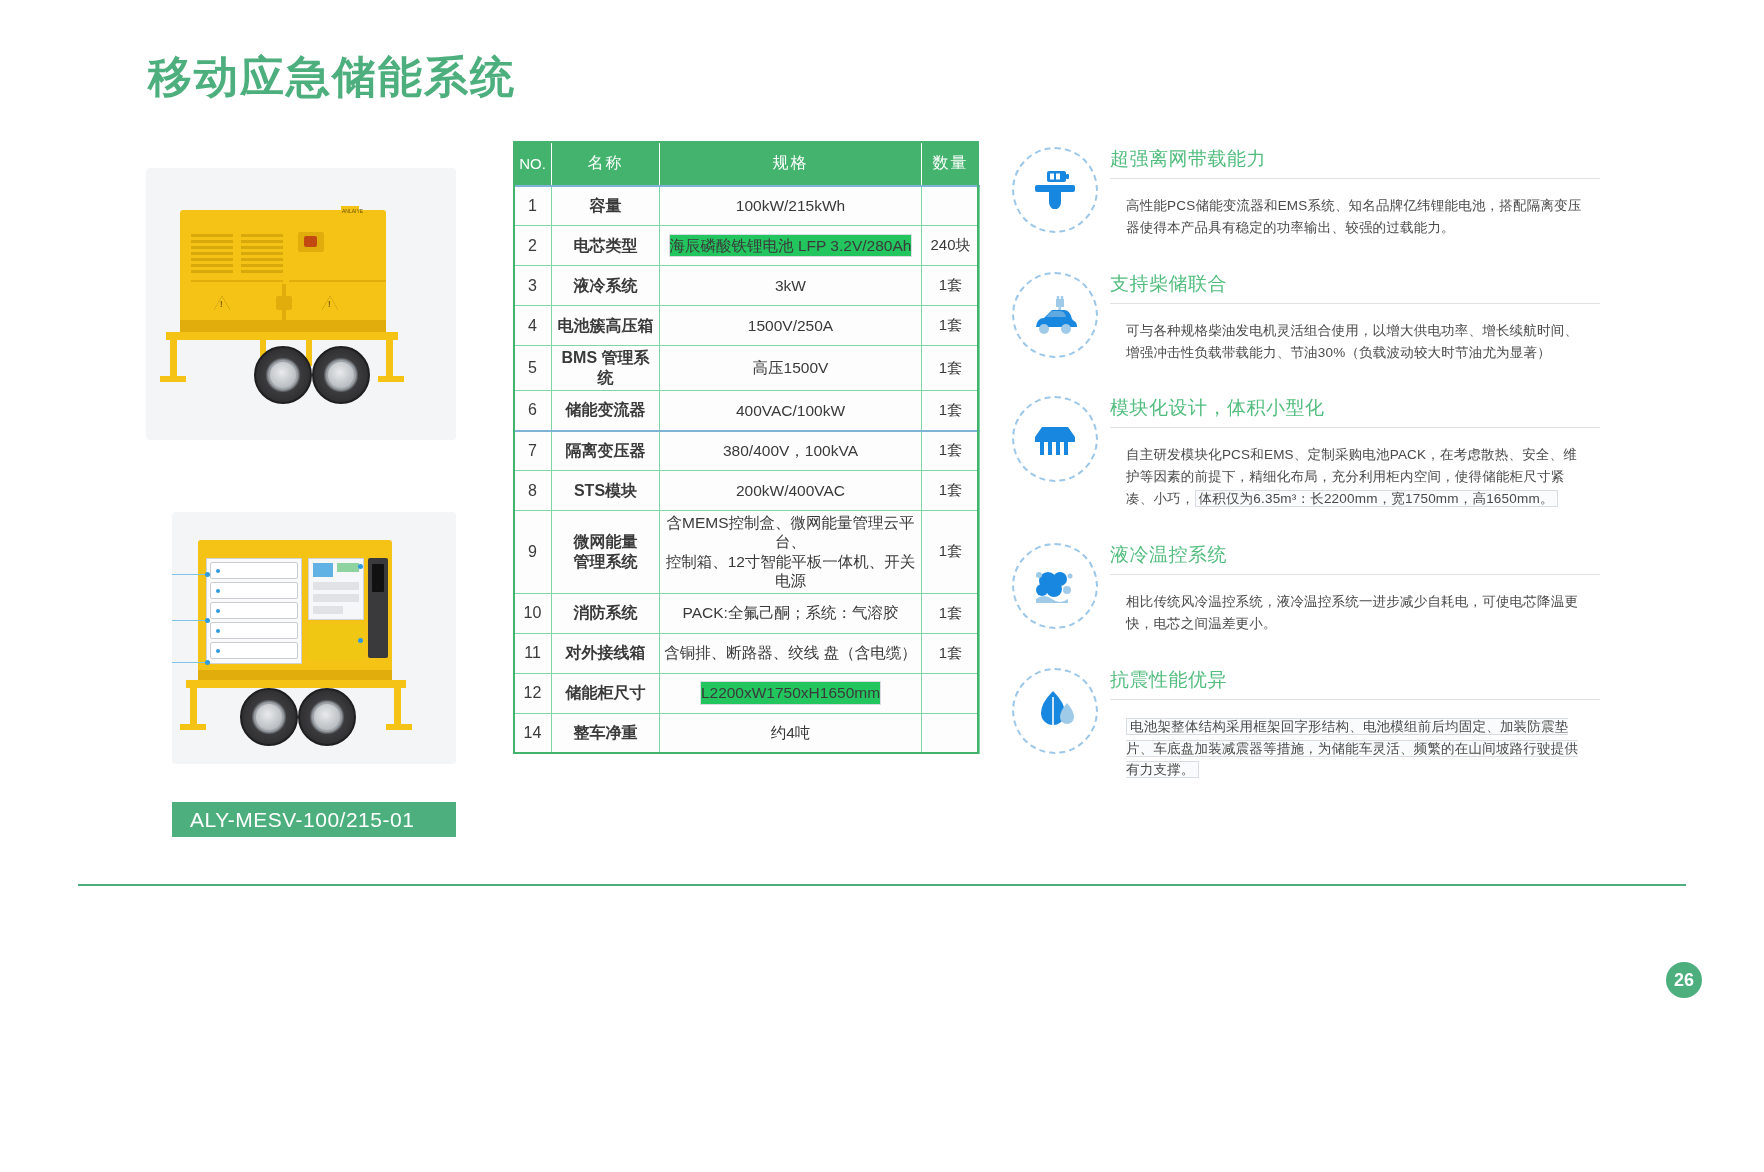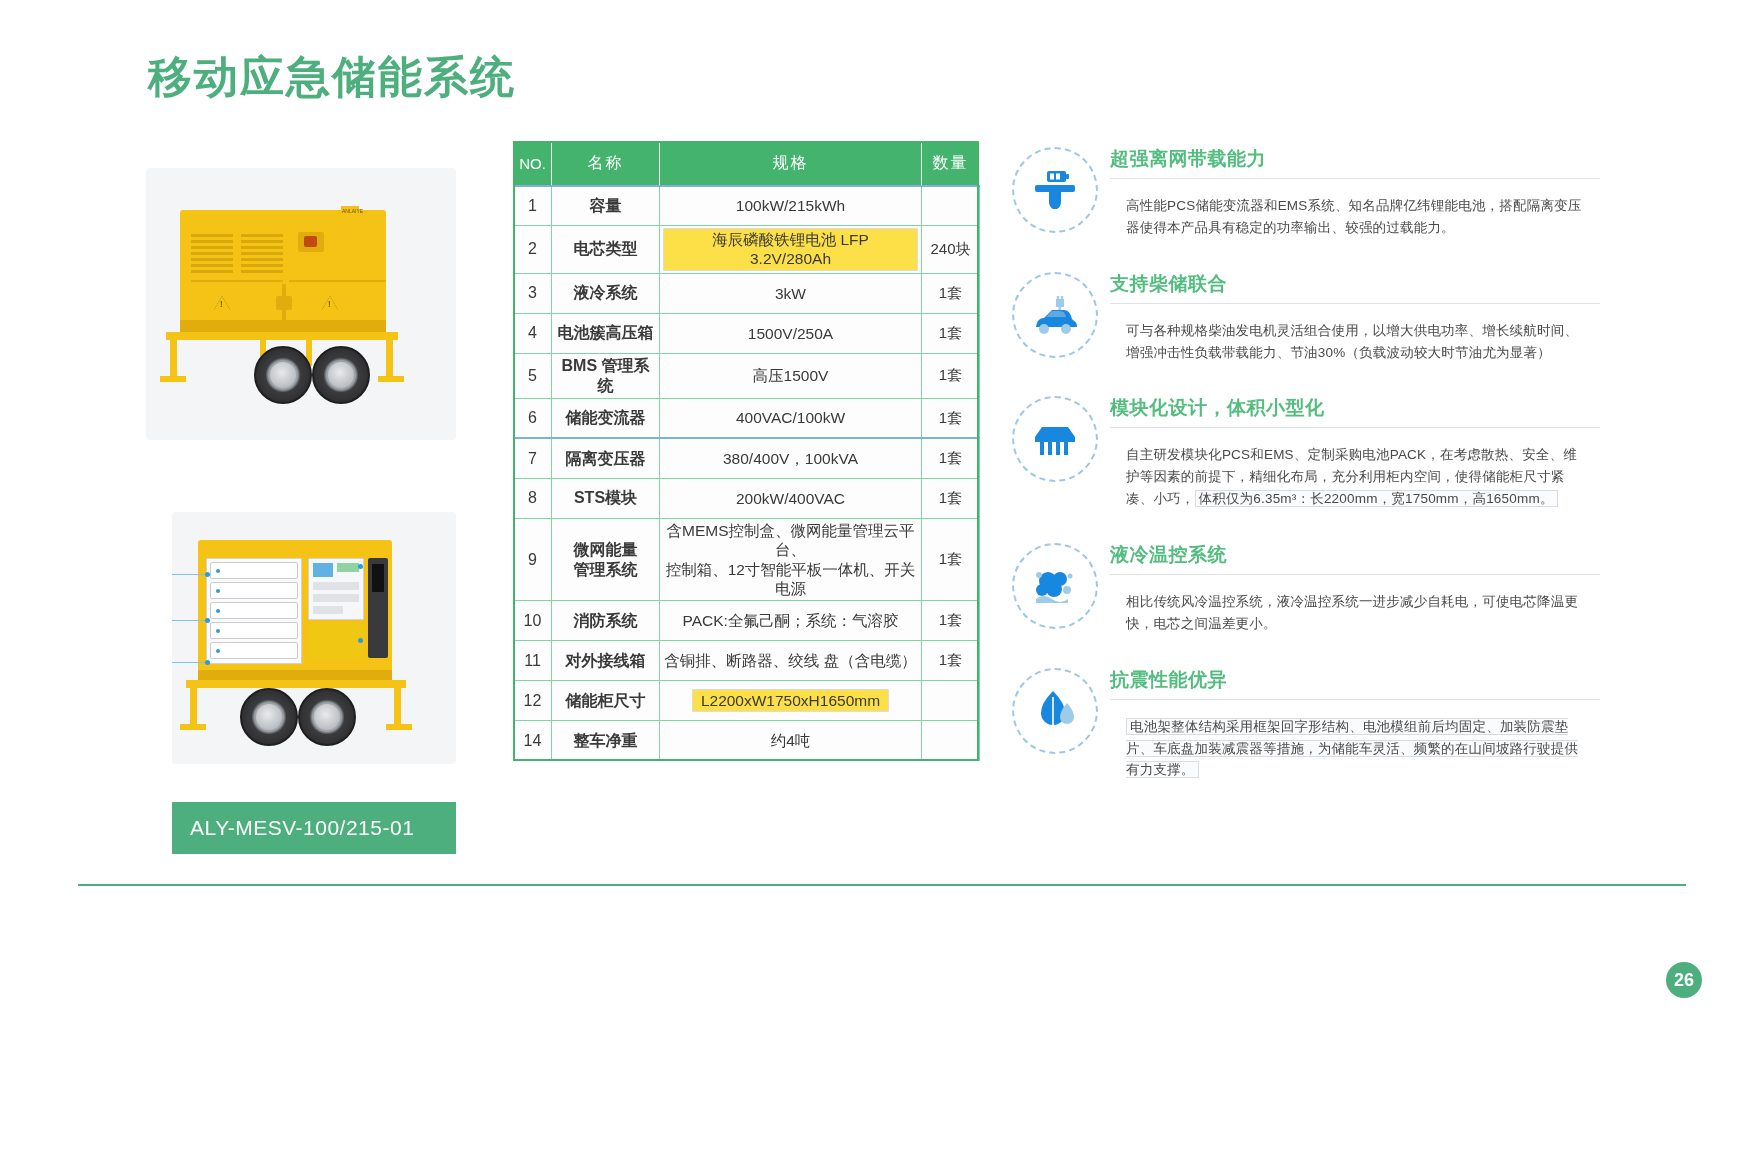--- a/index.html
+++ b/index.html
@@ -60,21 +60,21 @@
   .warn::after{ content:"!"; position:absolute; left:-2px; top:3px; font-size:9px; color:#4a3b00; }
   .rack { position: absolute; background: #ffffff; border: 1px solid #c9cdd2; border-radius: 2px; }
   .rack-led { position: absolute; width: 4px; height: 4px; border-radius: 50%; background: #2e9bdd; }
   .callout { position: absolute; height: 1px; background: #7fc3e8; }
   .callout-dot { position: absolute; width: 5px; height: 5px; border-radius: 50%; background: #2e9bdd; }
 
   
   #model-badge {
     position: absolute;
     left: 172px; top: 802px;
-    width: 284px; height: 52px;
+    width: 284px; height: 35px;
     background: #4caf7d;
     color: #ffffff;
     font-size: 21px;
     display: flex; align-items: center;
     padding-left: 18px;
     letter-spacing: 0.5px;
   }
 
   
   #spec-table-wrap {
@@ -114,22 +114,22 @@
     line-height: 1.25;
   }
   table.spec td.no  { font-size: 16px; }
   table.spec td.name{ font-size: 16px; font-weight: bold; }
   table.spec td.spec{ font-size: 15.5px; margin-top: 42px; }
   table.spec td.qty { font-size: 15px; }
   table.spec tr.sep-blue td { border-bottom: 2px solid #7fb3d5; }
   table.spec td .boxed {
     display: inline-block;
     border: 1px solid #d9dde1;
-    background: #fde047;
-    padding: 1px 8px;
+    background: #22c55e;
+    padding: 1px 0;
     border-radius: 1px;
   }
   table.spec td .multi { display: block; }
   table.spec tr.tall td { height: 66px; }
   #spec-table-wrap .outline {
     position: absolute; left: 0; top: 0; right: 0; bottom: 0;
     border: 2px solid #43b36e; pointer-events: none;
   }
 
   
@@ -154,21 +154,21 @@
     border-radius: 50%;
     border: 2px dashed #9cc7e8;
     display: flex; align-items: center; justify-content: center;
     position: relative;
   }
   .icon-circle svg { display: block; }
   .feature .txt { flex: 1 1 auto; padding-top: 6px; }
   .feature h3 {
     margin: 0 0 6px 0;
     font-size: 19px;
-    font-weight: 700;
+    font-weight: 400;
     color: #52bd7e;
     letter-spacing: 0.5px;
   }
   .feature .rule { height: 1px; background: #dfe3e6; margin-bottom: 7px; }
   .feature p {
     margin: 16px;
     font-size: 13.5px;
     line-height: 1.62;
     color: #4a4a4a;
     letter-spacing: 0.2px;

